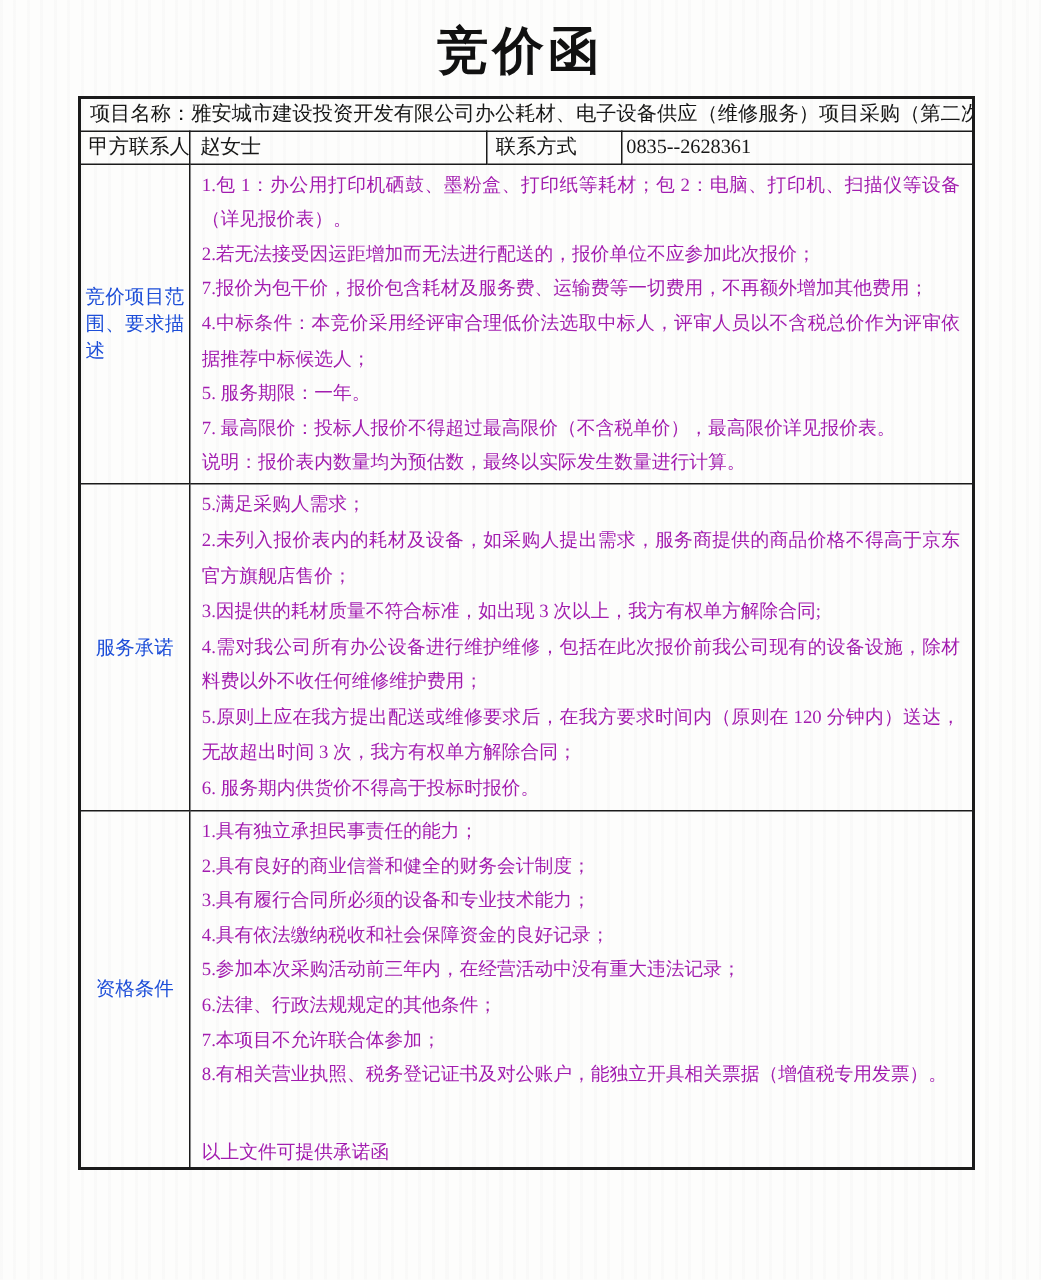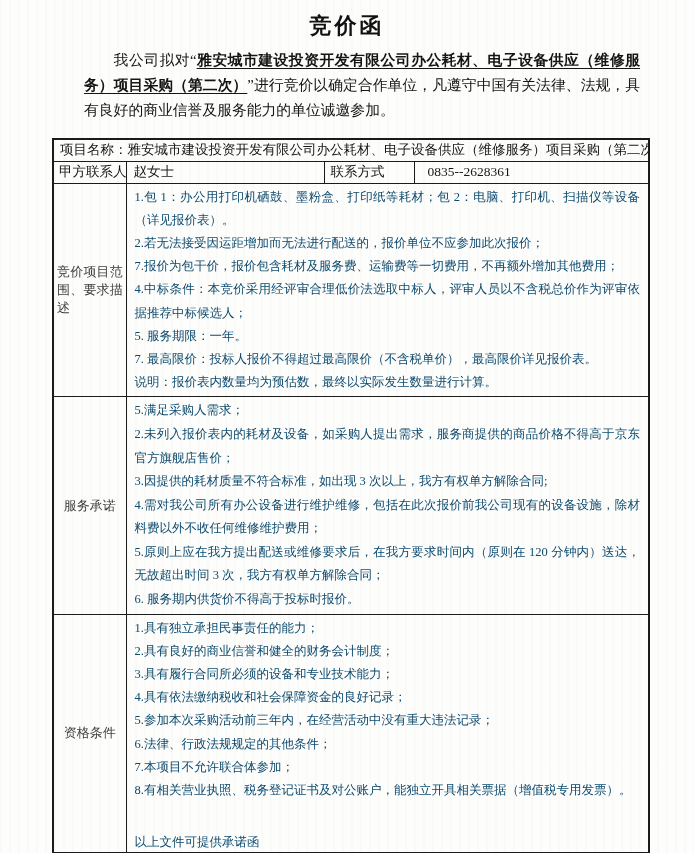--- a/index.html
+++ b/index.html
@@ -11,21 +11,21 @@
     background:
       repeating-linear-gradient(90deg, rgba(60,60,70,0.018) 0 2px, rgba(0,0,0,0) 2px 9px),
       #fdfdfc;
     overflow: hidden;
   }
   .page { position: relative; width: 694px; height: 853px; }
 
   .doc-title {
     margin: 11px 0 7px 0;
     text-align: center;
-    font-size: 22px;
+    font-size: 34px;
     font-weight: bold;
     letter-spacing: 3px;
     color: #111;
   }
 
   .intro {
     margin: 0 54px 15px 84px;
     font-size: 14.8px;
     line-height: 25px;
     text-align: justify;
@@ -51,49 +51,48 @@
     border: 1px solid #1b1b1b;
     vertical-align: middle;
   }
   td.meta-cell {
     height: 22px;
     font-size: 13.5px;
     padding: 1px 4px 1px 6px;
     white-space: nowrap;
     overflow: hidden;
   }
-  td.phone-cell { padding-left: 13px; font-size: 13.5px; }
+  td.phone-cell { padding-left: 3px; font-size: 13.5px; }
   td.side-label {
     font-size: 13px;
     text-align: center;
     padding: 0;
-    color: #404040;
+    color: #1d4ed8;
   }
   td.side-label.fill {
     text-align: left;
     padding-left: 3px;
     letter-spacing: 0.2px;
   }
   td.content-cell {
     padding: 2px 8px;
     font-size: 12.5px;
-    color: #0c4a6e;
+    color: #a21caf;
   }
   td.content-cell p { margin: 0; line-height: 23.2px; text-align: justify; }
   td.content-cell.svc p { line-height: 23.6px; }
   td.content-cell p.tight { line-height: 16px; margin-top: 32px; }
 </style>
 </head>
 <body>
 
 <div class="page">
 
   <h1 class="doc-title">竞价函</h1>
 
-  <p class="intro"><span>我公司拟对“</span><span class="project-name">雅安城市建设投资开发有限公司办公耗材、电子设备供应（维修服务）项目采购（第二次）</span><span>”进行竞价以确定合作单位，凡遵守中国有关法律、法规，具有良好的商业信誉及服务能力的单位诚邀参加。</span></p>
 
   <table class="doc-table">
     <colgroup>
       <col style="width:73px">
         <col style="width:198px">
         <col style="width:90px">
         <col style="width:235px">
     </colgroup>
 
     <tbody>

